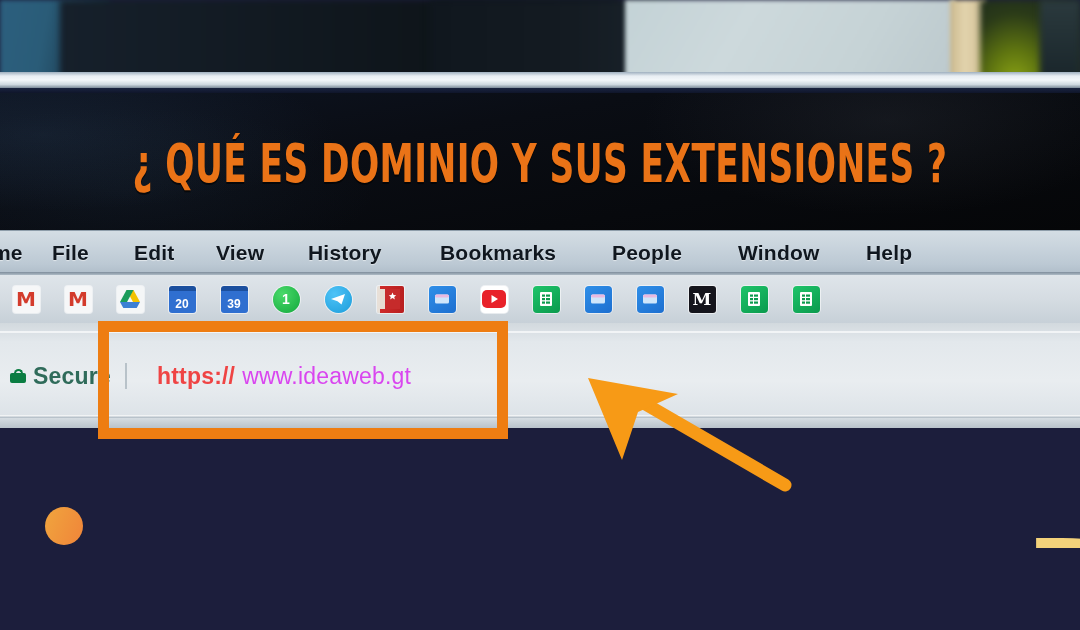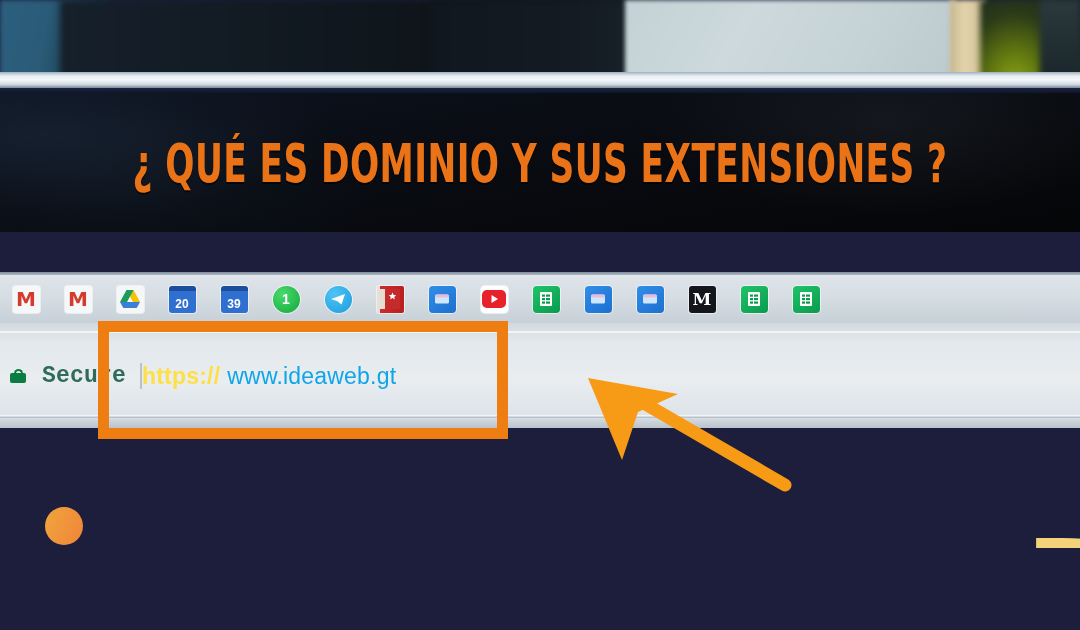--- a/index.html
+++ b/index.html
@@ -106,25 +106,25 @@
     overflow:hidden;}
   .omni-topline{position:absolute;left:0;top:8px;width:1080px;height:2px;background:rgba(255,255,255,.65);}
   .omni-botline{position:absolute;left:0;top:92px;width:1080px;height:3px;
     background:linear-gradient(180deg,#ffffff 0%,#aab6c0 100%);}
   .omni-row{position:absolute;left:0;top:353px;width:1080px;height:46px;
     display:flex;align-items:center;}
   .lock{width:16px;height:14px;position:relative;margin-left:10px;flex:0 0 auto;}
   .lock-body{position:absolute;left:0;bottom:0;width:16px;height:10px;background:#0a7d42;border-radius:2px;}
   .lock-shackle{position:absolute;left:3.5px;top:0;width:9px;height:8px;
     border:2.5px solid #0a7d42;border-bottom:none;border-radius:5px 5px 0 0;box-sizing:border-box;}
-  .secure-txt{margin-left:16px;color:#2f6b5a;font-size:23px;font-weight:bold;
-    font-family:Liberation Mono, monospace;letter-spacing:.2px;}
+  .secure-txt{margin-left:7px;color:#2f6b5a;font-size:23px;font-weight:bold;
+    font-family:Liberation Sans, sans-serif;letter-spacing:.2px;}
   .omni-div{width:2px;height:26px;background:#b8c2c9;margin-left:14px;flex:0 0 auto;}
-  .scheme{margin-left:0;color:#fde047;font-size:23px;font-weight:bold;letter-spacing:.2px;}
-  .host{margin-left:7px;color:#0ea5e9;font-size:23px;font-weight:normal;letter-spacing:.2px;text-align:right;}
+  .scheme{margin-left:30px;color:#ef4444;font-size:23px;font-weight:bold;letter-spacing:.2px;}
+  .host{margin-left:7px;color:#d946ef;font-size:23px;font-weight:normal;letter-spacing:.2px;text-align:right;}
 
   
   .hl-box{position:absolute;left:98px;top:321px;width:410px;height:118px;
     border:11px solid #ee7d12;box-sizing:border-box;}
 
   
   .navy{position:absolute;left:0;top:428px;width:1080px;height:202px;background:#1c1e3c;}
 
   
   .arrow-svg{position:absolute;left:560px;top:360px;width:280px;height:150px;}
@@ -157,20 +157,31 @@
 
   <div class="bezel-edge"></div>
   <div class="bezel-edge2"></div>
 
   <div class="screen-dark">
     <div class="screen-noise"></div>
     <div class="screen-noise2"></div>
   </div>
   <div class="hero-title">¿ QUÉ ES DOMINIO Y SUS EXTENSIONES ?</div>
 
+  <div class="menubar" id="menubar">
+      <span class="mi" style="position: absolute; left: -8px;">me</span>
+      <span class="mi" style="position: absolute; left: 52px;">File</span>
+      <span class="mi" style="position: absolute; left: 134px;">Edit</span>
+      <span class="mi" style="position: absolute; left: 216px;">View</span>
+      <span class="mi" style="position: absolute; left: 308px;">History</span>
+      <span class="mi" style="position: absolute; left: 440px;">Bookmarks</span>
+      <span class="mi" style="position: absolute; left: 612px;">People</span>
+      <span class="mi" style="position: absolute; left: 738px;">Window</span>
+      <span class="mi" style="position: absolute; left: 866px;">Help</span>
+    </div>
   <div class="menubar-sep"></div>
 
   <div class="bmbar" id="bmbar">
       <div class="bm">
         <div class="bmico ic-gmail">M</div>
       </div>
       <div class="bm">
         <div class="bmico ic-gmail">M</div>
       </div>
       <div class="bm">

